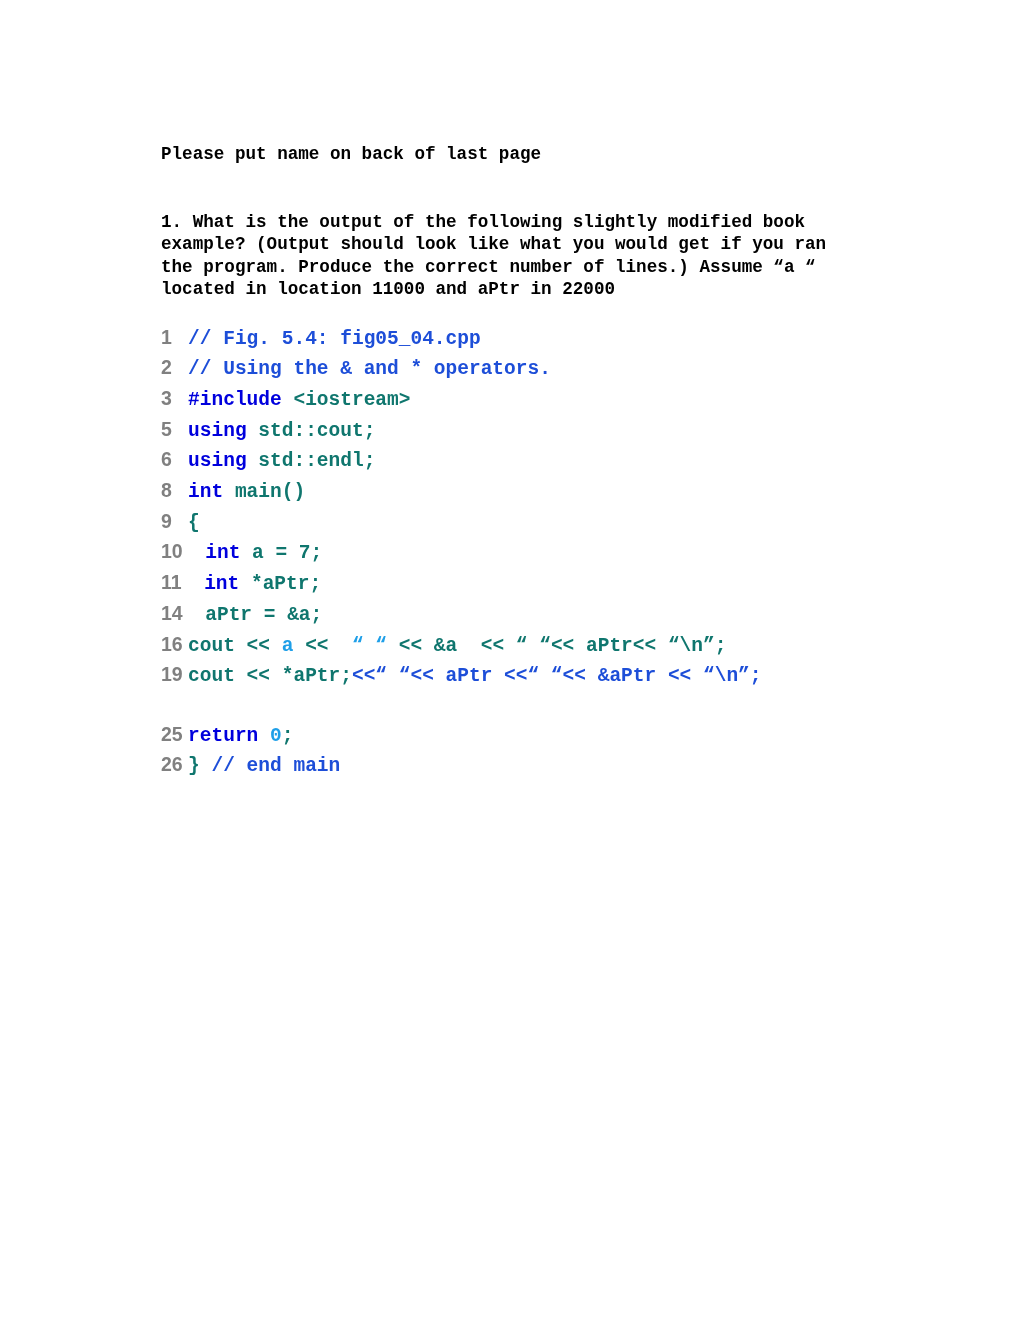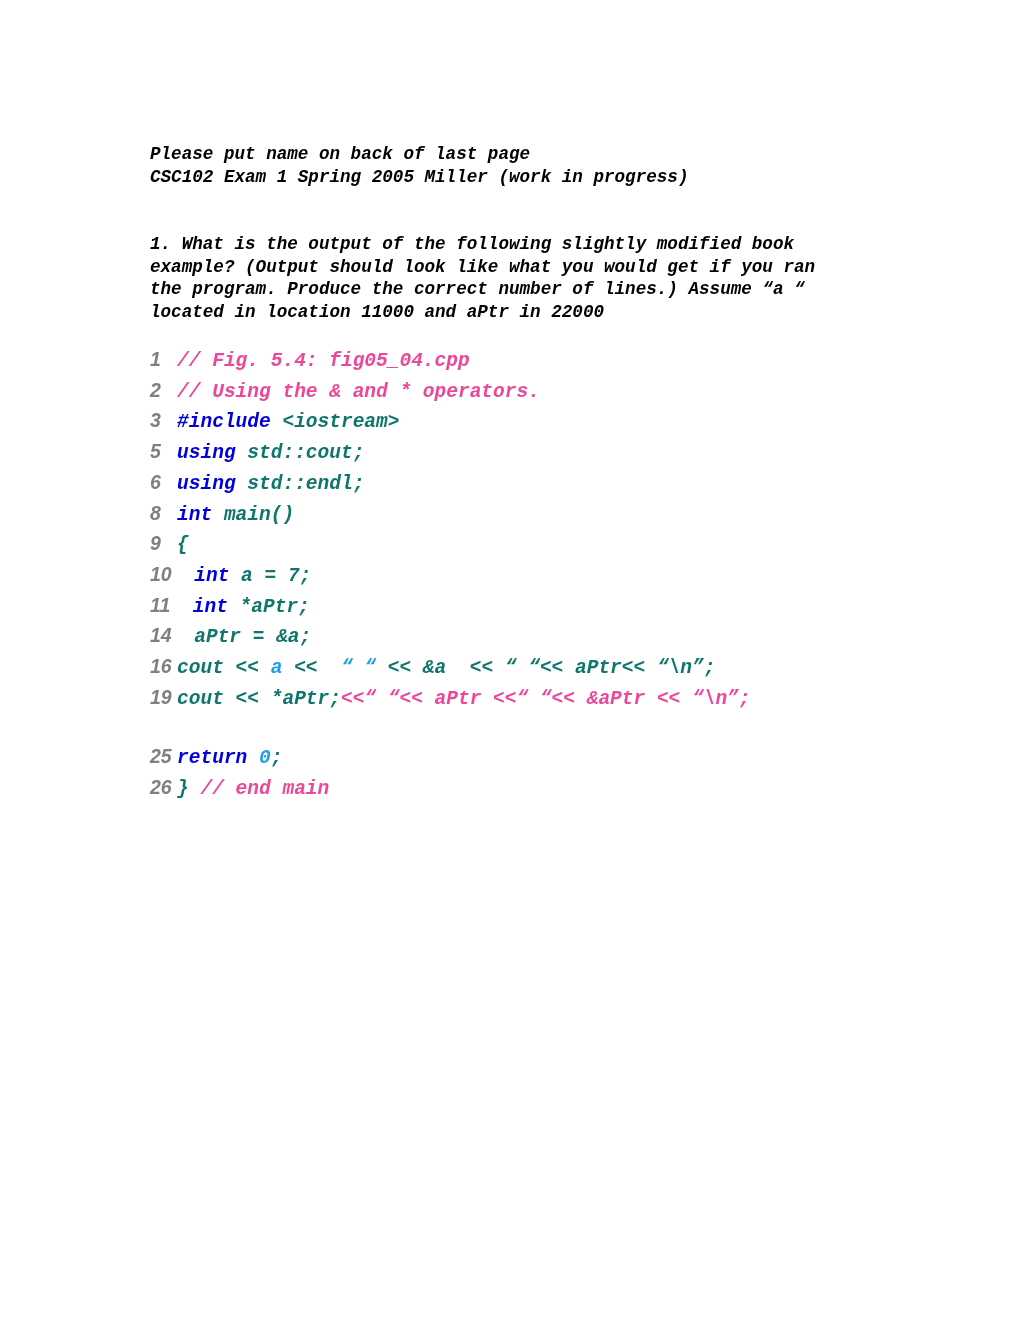--- a/index.html
+++ b/index.html
@@ -10,25 +10,24 @@
   }
   body {
     width: 1020px;
     height: 1320px;
     position: relative;
     font-family: "Liberation Mono", "DejaVu Sans Mono", monospace;
     overflow: hidden;
   }
   .page {
     position: absolute;
-    left: 0; top: 0;
+    left: 11px; top: 0;
     width: 828px;
     height: 1320px;
     background: #ffffff;
-    font-style: italic;
   }
   .content {
     position: absolute;
     left: 150px;
     top: 143px;
     width: 700px;
   }
 
   
   .prose {
@@ -58,35 +57,34 @@
   .code-line {
     display: block;
     white-space: pre-wrap;
   }
   .lineno {
     font-family: "Liberation Sans", "DejaVu Sans", sans-serif;
     font-weight: bold;
     color: #808080;
     font-size: 19.5px;
   }
-  .cm  { color: #ec4899; }   
+  .cm  { color: #1d4ed8; }   
   .kw  { color: #0000dd; text-align: right; }   
   .lit { color: #1e9fe8; }   
   .pl  { color: #0f766e; }   
   .blank-line { display: block; height: 28.7px; }
 </style>
 </head>
 <body>
 
 <div class="page">
   <div class="content">
 
     <div class="header-block">
       <div class="prose">Please put name on back of last page</div>
-      <div class="prose">CSC102 Exam 1 Spring 2005 Miller (work in progress)</div>
     </div>
 
     <div class="gap-1"></div>
 
     <div class="prose">1. What is the output of the following slightly modified book example? (Output should look like what you would get if you ran the program. Produce the correct number of lines.) Assume “a “ located in location 11000 and aPtr in 22000</div>
 
     <div class="gap-2"></div>
 
     <div class="code-block" id="code-listing"><span class="code-line"><span class="lineno">1   </span><span class="cm">// Fig. 5.4: fig05_04.cpp</span></span><span class="code-line"><span class="lineno">2   </span><span class="cm">// Using the &amp; and * operators.</span></span><span class="code-line"><span class="lineno">3   </span><span class="kw">#include</span><span class="pl"> &lt;iostream&gt;</span></span><span class="code-line"><span class="lineno">5   </span><span class="kw">using</span><span class="pl"> std::cout;</span></span><span class="code-line"><span class="lineno">6   </span><span class="kw">using</span><span class="pl"> std::endl;</span></span><span class="code-line"><span class="lineno">8   </span><span class="kw">int</span><span class="pl"> main()</span></span><span class="code-line"><span class="lineno">9   </span><span class="pl">{</span></span><span class="code-line"><span class="lineno">10  </span><span class="pl"> </span><span class="kw">int</span><span class="pl"> a = 7;</span></span><span class="code-line"><span class="lineno">11  </span><span class="pl"> </span><span class="kw">int</span><span class="pl"> *aPtr;</span></span><span class="code-line"><span class="lineno">14  </span><span class="pl"> aPtr = &amp;a;</span></span><span class="code-line"><span class="lineno">16 </span><span class="pl">cout &lt;&lt; </span><span class="lit">a</span><span class="pl"> &lt;&lt; </span><span class="lit"> “ “</span><span class="pl"> &lt;&lt; &amp;a  &lt;&lt; “ “&lt;&lt; aPtr&lt;&lt; “\n”;</span></span><span class="code-line"><span class="lineno">19 </span><span class="pl">cout &lt;&lt; *aPtr;</span><span class="cm">&lt;&lt;“ “&lt;&lt; aPtr &lt;&lt;“ “&lt;&lt; &amp;aPtr &lt;&lt; “\n”;</span></span><span class="blank-line"></span><span class="code-line"><span class="lineno">25 </span><span class="kw">return</span><span class="pl"> </span><span class="lit">0</span><span class="pl">;</span></span><span class="code-line"><span class="lineno">26 </span><span class="pl">} </span><span class="cm">// end main</span></span></div>
 

